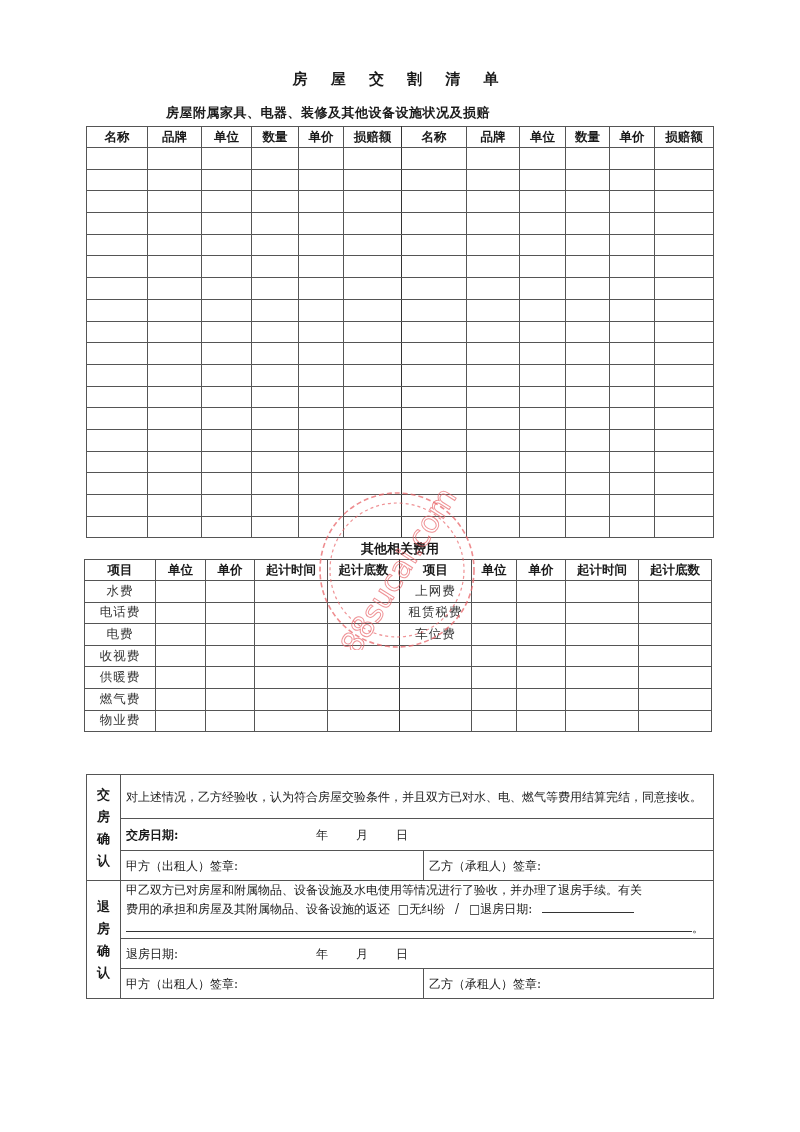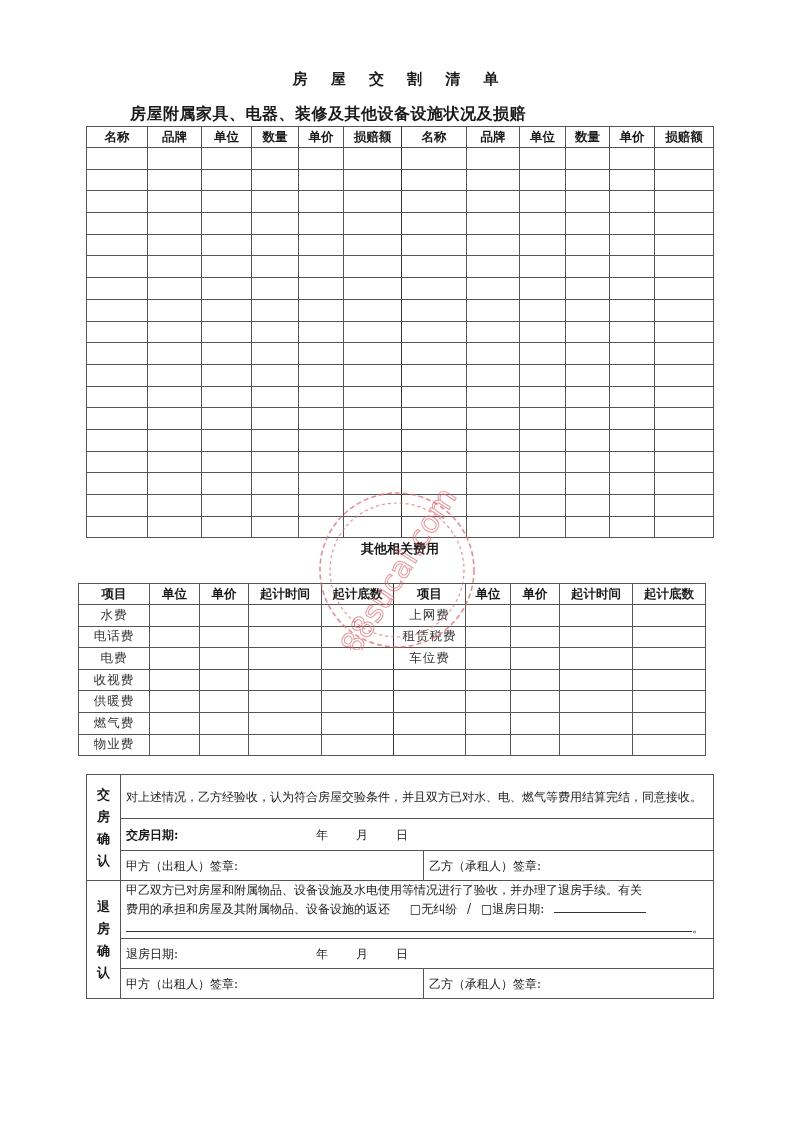--- a/index.html
+++ b/index.html
@@ -1,29 +1,29 @@
 <!DOCTYPE html>
 <html><head>
 <meta charset="utf-8">
 <style>
   html, body { margin:0; padding:0; background:#ffffff; }
   body { width:800px; height:1132px; position:relative; overflow:hidden;
          font-family:"DejaVu Serif","Liberation Serif",serif; color:#1a1a1a; }
   .abs { position:absolute; }
   .title { left:0; width:800px; top:70px; text-align:center; font-size:15px; font-weight:bold; letter-spacing:9px; }
-  .subtitle { left:0; width:656px; top:104px; text-align:center; font-size:16px; font-weight:bold; letter-spacing:0.5px; }
+  .subtitle { left:0; width:656px; top:104px; text-align:center; font-size:13px; font-weight:bold; letter-spacing:0.5px; }
   .subtitle2 { left:0; width:800px; top:540px; text-align:center; font-size:13px; font-weight:bold; }
   table { border-collapse:collapse; table-layout:fixed;border-radius:16px; }
   td, th { border:1px solid #555; padding:0; text-align:center; vertical-align:middle; overflow:hidden; white-space:nowrap; }
   th { font-weight:bold; font-size:12.5px; }
   .t1 { left:86px; top:126px; width:627px; }
   .t1 th { height:20px; }
   .t1 td { height:20.7px; }
   .t1 .mid { border-right:1.6px solid #333; }
-  .t2 { left:78px; top:559px; width:627px;margin-top:24px; }
+  .t2 { left:84px; top:559px; width:627px; }
   .t2 th { height:20px; }
   .t2 td { height:20.6px; font-size:12.5px; color:#333; letter-spacing:1px; }
   .t2 .mid { border-right:1.6px solid #333; }
   .t3 { left:86px; top:774px; width:627px; font-size:12px; }
   .t3 td { text-align:left; padding:0 5px; white-space:normal; line-height:20px; }
   .t3 td.side { text-align:center; padding:0; font-weight:bold; font-size:13px; line-height:22px; }
   .blank-line { display:inline-block; border-bottom:1px solid #333; height:12px; vertical-align:baseline; }
   .stamp { left:317px; top:490px; width:160px; height:160px; pointer-events:none; }
 </style>
 </head>
@@ -464,21 +464,21 @@
   <tr style="height:57px">
     <td class="side" rowspan="3">
       <span>退</span><br>
       <span>房</span><br>
       <span>确</span><br>
       <span>认</span>
     </td>
     <td colspan="2" style="line-height:19px;">
       <span>甲乙双方已对房屋和附属物品、设备设施及水电使用等情况进行了验收，并办理了退房手续。有关</span><br>
       <span>费用的承担和房屋及其附属物品、设备设施的返还</span>
-      <span style="margin-left:16px;">□无纠纷</span>
+      <span style="margin-left:4px;">□无纠纷</span>
       <span style="margin:0 6px;">/</span>
       <span>□退房日期:</span>
       <span class="blank-line" style="width:92px;margin-left:6px;"></span><br>
       <span class="blank-line" style="width:566px;"></span><span>。</span>
     </td>
   </tr>
   <tr style="height:30px">
     <td colspan="2">
       <span style="display:inline-block;width:190px;">退房日期:</span><span style="display:inline-block;width:40px;">年</span><span style="display:inline-block;width:40px;">月</span><span>日</span>
     </td>

